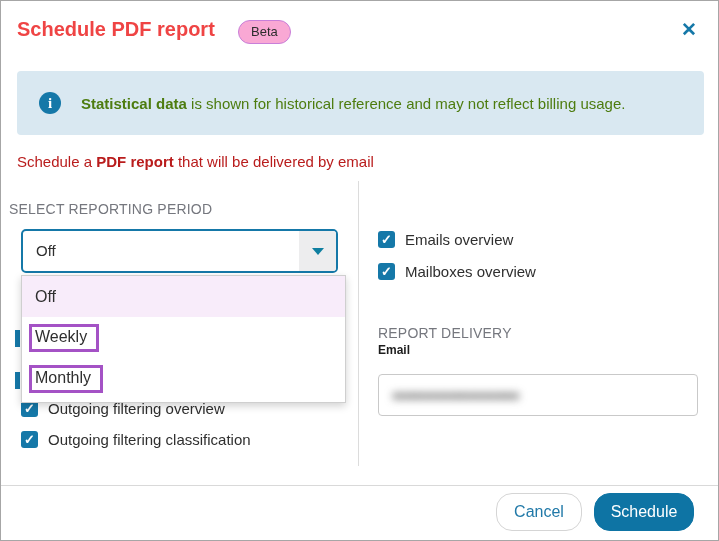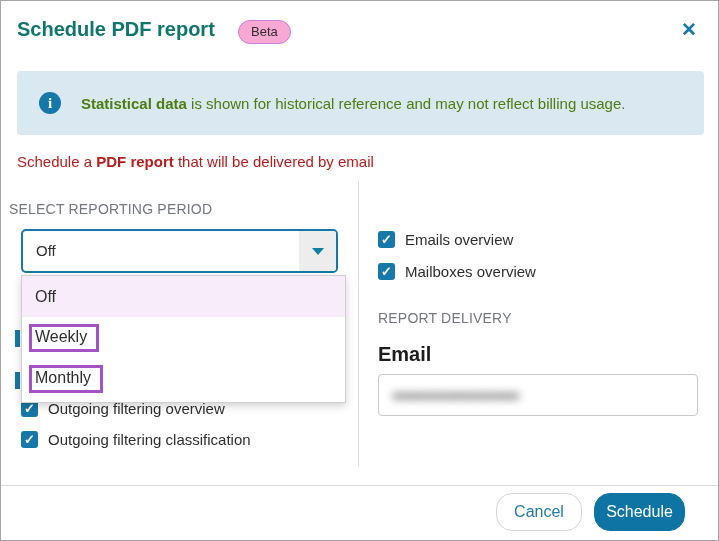--- a/index.html
+++ b/index.html
@@ -13,21 +13,21 @@
     position: relative;
     width: 719px;
     height: 541px;
     background: #fff;
     border: 1px solid #a6a6a6;
     overflow: hidden;
   }
   
   .hdr-title {
     position: absolute; left: 16px; top: 17px;
-    font-size: 20px; font-weight: bold; color: #0f766e;
+    font-size: 20px; font-weight: bold; color: #ef4444;
   }
   .beta-badge {
     position: absolute; left: 237px; top: 19px;
     padding: 3px 12px 4px 12px;
     font-size: 13px; color: #2d2d2d;
     background: #f9a8d4; border: 1.5px solid #c87fd9;
     border-radius: 13px;
   }
   .close-btn {
     position: absolute; right: 17px; top: 17px;
@@ -129,21 +129,21 @@
   .cb {
     width: 17px; height: 17px; margin-right: 10px;
     background: #1578a8; border-radius: 3px;
     color: #fff; font-size: 13px; font-weight: bold;
     text-align: center; line-height: 17px;
     cursor: pointer; flex: 0 0 auto;
   }
   
   .email-label {
     position: absolute; left: 377px; top: 342px;
-    font-size: 20px; font-weight: bold; color: #1d1d1d;
+    font-size: 12px; font-weight: bold; color: #1d1d1d;
   }
   .email-input {
     position: absolute; left: 377px; top: 373px;
     width: 320px; height: 42px;
     background: #fff; border: 1px solid #c9c9c9; border-radius: 4px;
     display: flex; align-items: center; padding-left: 13px;
     overflow: hidden;
   }
   .redacted {
     filter: blur(4px);
@@ -159,21 +159,21 @@
     position: absolute; top: 492px; height: 38px;
     border-radius: 16px; font-size: 16px;
     font-family: "Liberation Sans", sans-serif;
     cursor: pointer;
   }
   .btn-cancel {
     left: 495px; width: 86px;
     background: #fff; border: 1px solid #d5d5d5; color: #2179a8;
   }
   .btn-schedule {
-    left: 593px; width: 91px;
+    left: 593px; width: 100px;
     background: #0e74a4; border: 1px solid #0e74a4; color: #fff;
   }
 </style>
 </head>
 <body>
 
 <div class="dialog">
 
   <div class="hdr-title">Schedule PDF report</div>
   <div class="beta-badge">Beta</div>
@@ -222,21 +222,21 @@
 
   <div class="cb-row" style="left:377px; top:230px;">
     <span class="cb">✓</span>
     <span>Emails overview</span>
   </div>
   <div class="cb-row" style="left:377px; top:262px;">
     <span class="cb">✓</span>
     <span>Mailboxes overview</span>
   </div>
 
-  <div class="section-label" style="left:377px; top:309px;">REPORT DELIVERY</div>
+  <div class="section-label" style="left:377px; top:324px;">REPORT DELIVERY</div>
   <div class="email-label">Email</div>
   <div class="email-input">
     <span class="redacted">●●●●●●●●●●●●●●●●●</span>
   </div>
 
   <div class="footer-divider"></div>
   <button class="btn btn-cancel">Cancel</button>
   <button class="btn btn-schedule">Schedule</button>
 
 </div>

